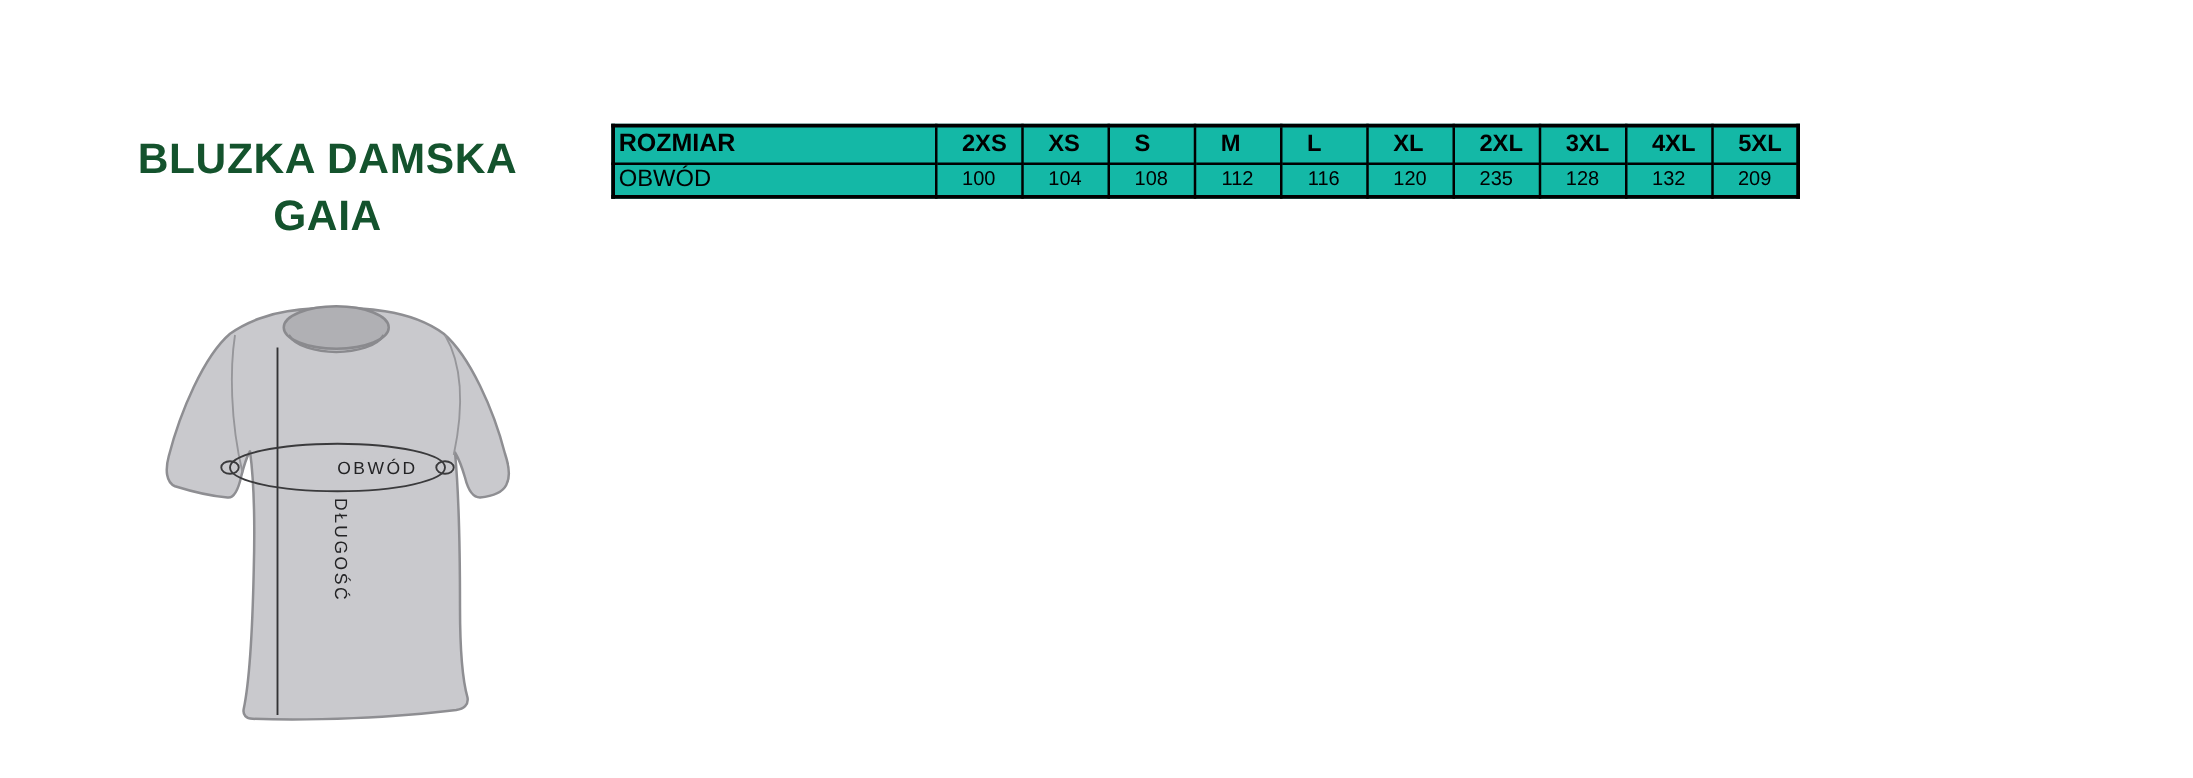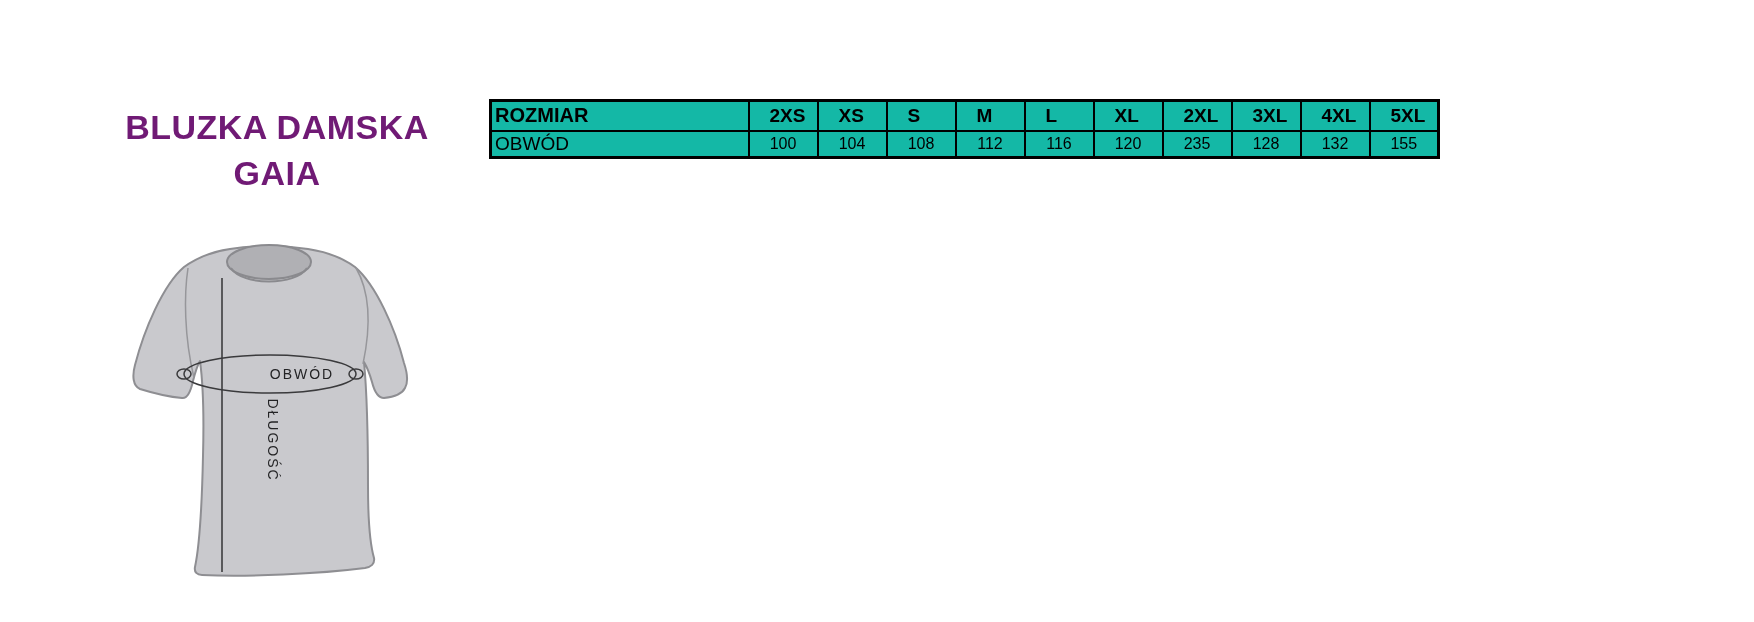--- a/index.html
+++ b/index.html
@@ -2,23 +2,23 @@
 <html><head>
 <meta charset="utf-8">
 <style>
   html,body{margin:0;padding:0;}
   body{
     width:1754px;height:622px;position:relative;background:#ffffff;
     font-family:"Liberation Sans","DejaVu Sans",sans-serif;color:#000;
     overflow:hidden;
   }
   .title{
-    position:absolute;left:88px;top:104px;width:378px;
+    position:absolute;left:73px;top:104px;width:378px;
     text-align:center;font-weight:bold;font-size:34px;line-height:46px;
-    color:#701a75;letter-spacing:0.5px;
+    color:#14532d;letter-spacing:0.5px;
   }
   .shirt-wrap{position:absolute;left:118px;top:218px;width:300px;height:370px;}
   .shirt-wrap svg{display:block;width:300px;height:370px;}
   .measure-text{
     font-family:"Liberation Sans","DejaVu Sans",sans-serif;
     font-size:14px;letter-spacing:2px;fill:#232325;
   }
   table.size-table{
     position:absolute;left:489px;top:99px;
     border-collapse:collapse;table-layout:fixed;
@@ -116,16 +116,16 @@
         <th class="label">OBWÓD</th>
         <td class="val">100</td>
         <td class="val">104</td>
         <td class="val">108</td>
         <td class="val">112</td>
         <td class="val">116</td>
         <td class="val">120</td>
         <td class="val">235</td>
         <td class="val">128</td>
         <td class="val">132</td>
-        <td class="val">155</td>
+        <td class="val">209</td>
       </tr>
     </tbody>
   </table>
 
 </body></html>

